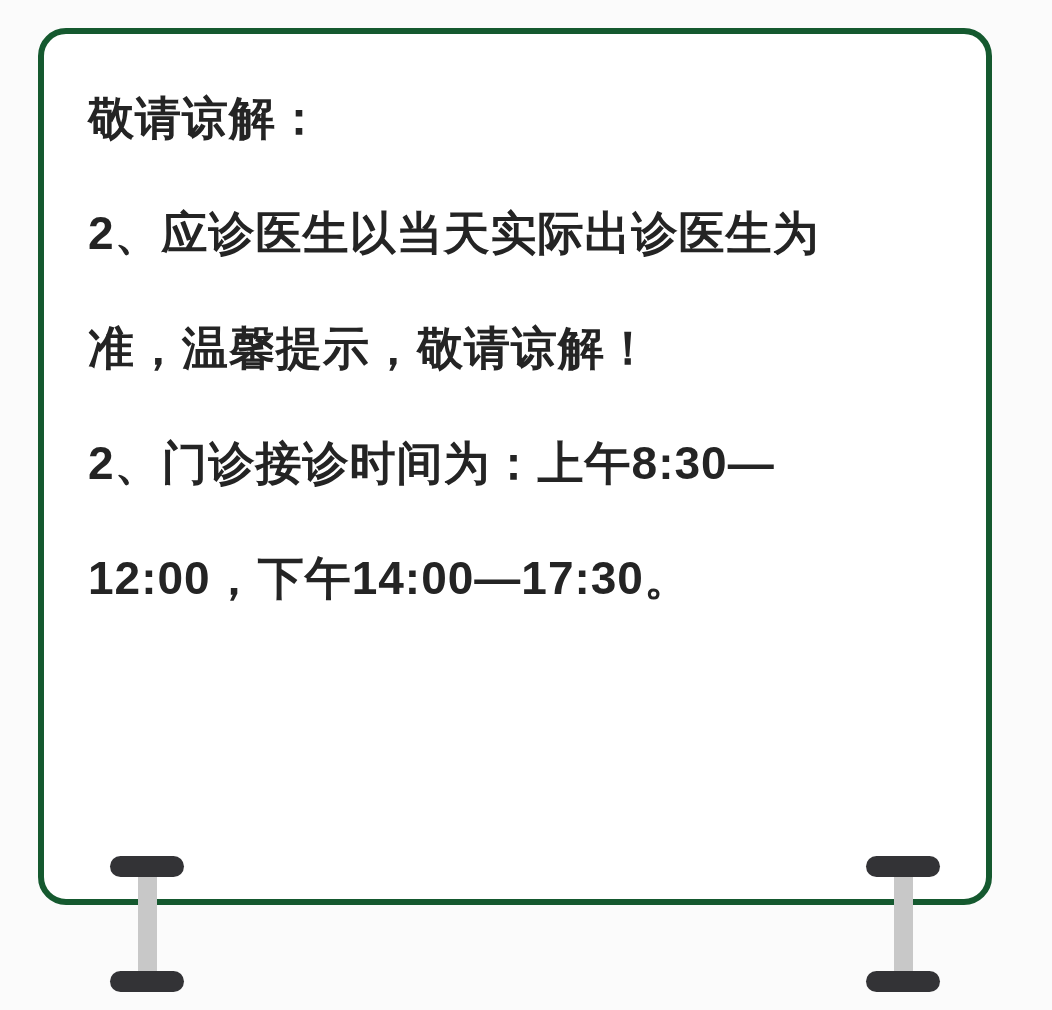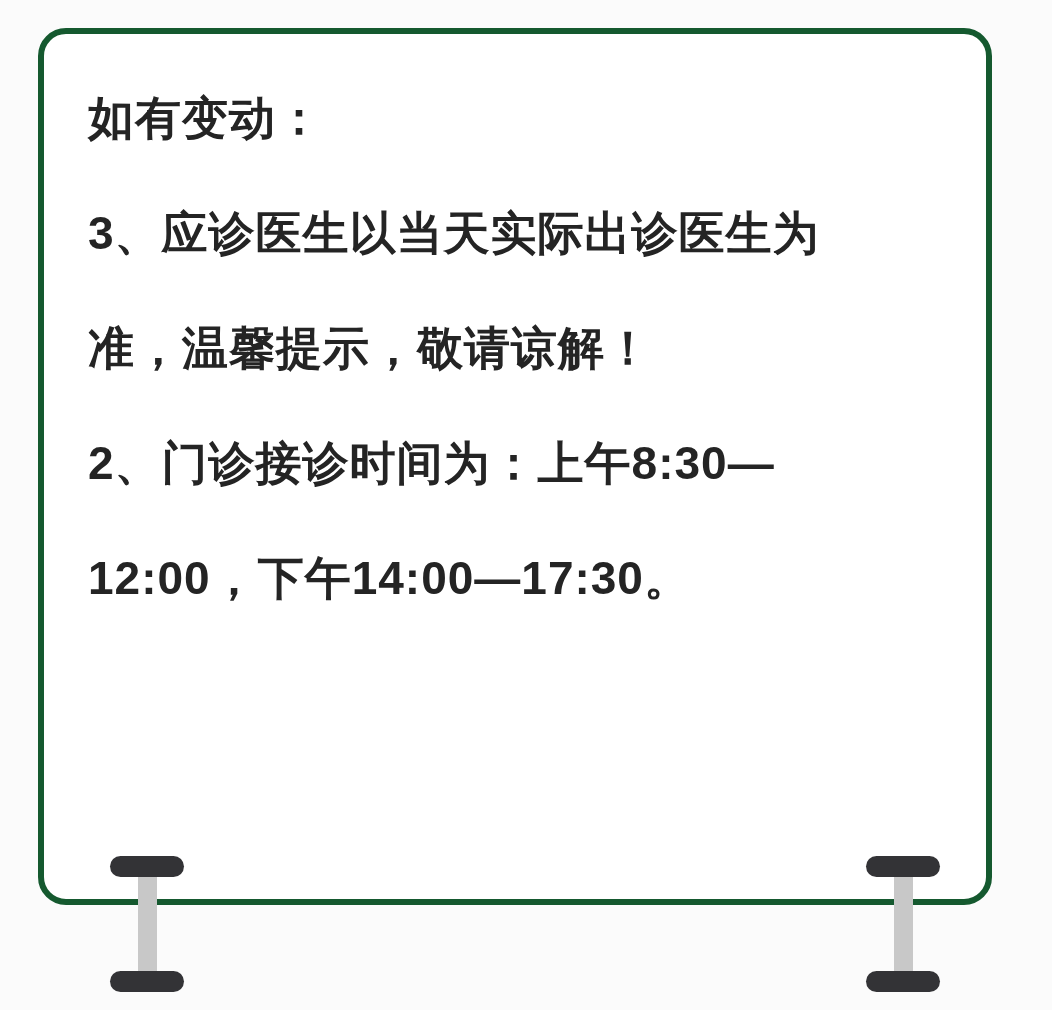--- a/index.html
+++ b/index.html
@@ -70,22 +70,22 @@
     background: #c8c8c8;
     border-radius: 10px;
   }
 </style>
 </head>
 <body>
 
 <div class="board"></div>
 
 <div class="notice-text">
-  <div class="notice-line">如有变动：</div>
-  <div class="notice-line">3、应诊医生以当天实际出诊医生为</div>
+  <div class="notice-line">敬请谅解：</div>
+  <div class="notice-line">2、应诊医生以当天实际出诊医生为</div>
   <div class="notice-line">准，温馨提示，敬请谅解！</div>
   <div class="notice-line">2、门诊接诊时间为：上午8:30—</div>
   <div class="notice-line">12:00，下午14:00—17:30。</div>
 </div>
 
 <div class="leg leg-left">
   <div class="stem"></div>
   <div class="cap cap-top"></div>
   <div class="cap cap-bottom"></div>
 </div>

